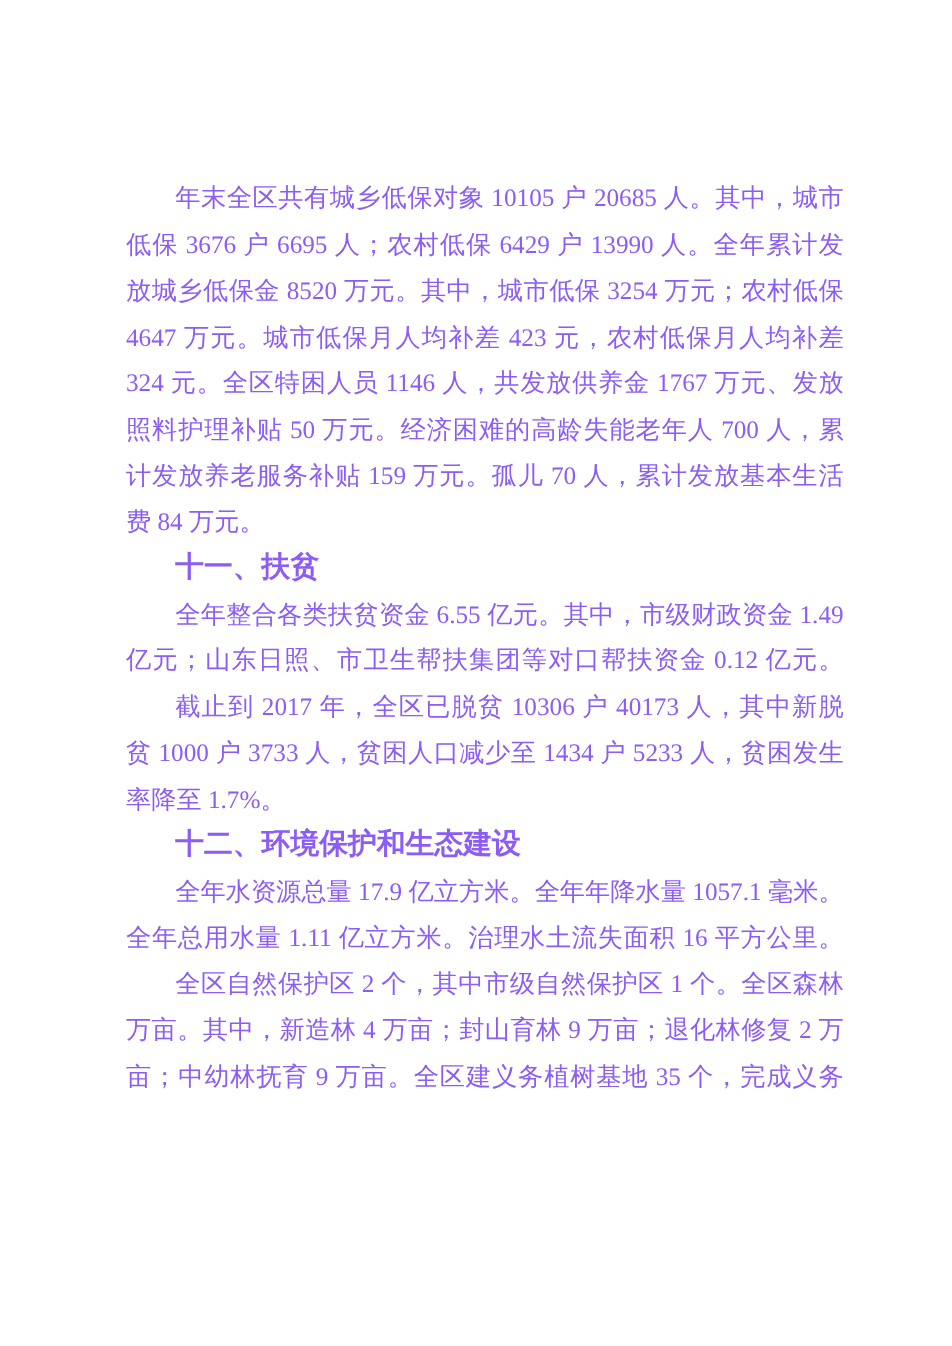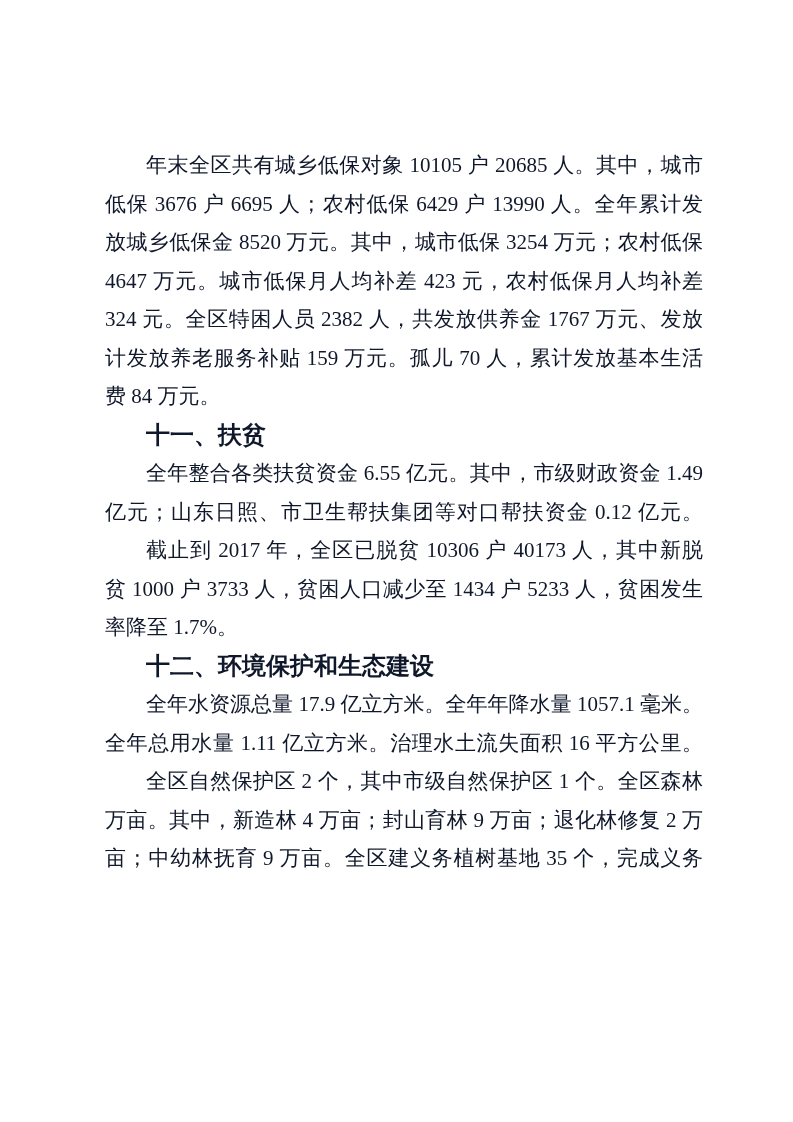--- a/index.html
+++ b/index.html
@@ -46,26 +46,27 @@
     font-family: "Liberation Sans", "DejaVu Sans", sans-serif;
     font-weight: 700;
     font-size: 24px;
     text-align-last: left;
   }
 </style>
 </head>
 <body>
 
 <div class="page">
-  <div class="text-block" id="doc-body" style="color: #0f172a;">
+  <div class="text-block" id="doc-body" style="color: #8b5cf6;">
       <div class="line indent fill">年末全区共有城乡低保对象 10105 户 20685 人。其中，城市</div>
       <div class="line fill">低保 3676 户 6695 人；农村低保 6429 户 13990 人。全年累计发</div>
       <div class="line fill">放城乡低保金 8520 万元。其中，城市低保 3254 万元；农村低保</div>
       <div class="line fill">4647 万元。城市低保月人均补差 423 元，农村低保月人均补差</div>
-      <div class="line fill">324 元。全区特困人员 2382 人，共发放供养金 1767 万元、发放</div>
+      <div class="line fill">324 元。全区特困人员 1146 人，共发放供养金 1767 万元、发放</div>
+      <div class="line fill">照料护理补贴 50 万元。经济困难的高龄失能老年人 700 人，累</div>
       <div class="line fill">计发放养老服务补贴 159 万元。孤儿 70 人，累计发放基本生活</div>
       <div class="line">费 84 万元。</div>
       <div class="line heading indent">十一、扶贫</div>
       <div class="line indent fill">全年整合各类扶贫资金 6.55 亿元。其中，市级财政资金 1.49</div>
       <div class="line fill">亿元；山东日照、市卫生帮扶集团等对口帮扶资金 0.12 亿元。</div>
       <div class="line indent fill">截止到 2017 年，全区已脱贫 10306 户 40173 人，其中新脱</div>
       <div class="line fill">贫 1000 户 3733 人，贫困人口减少至 1434 户 5233 人，贫困发生</div>
       <div class="line">率降至 1.7%。</div>
       <div class="line heading indent">十二、环境保护和生态建设</div>
       <div class="line indent fill">全年水资源总量 17.9 亿立方米。全年年降水量 1057.1 毫米。</div>

